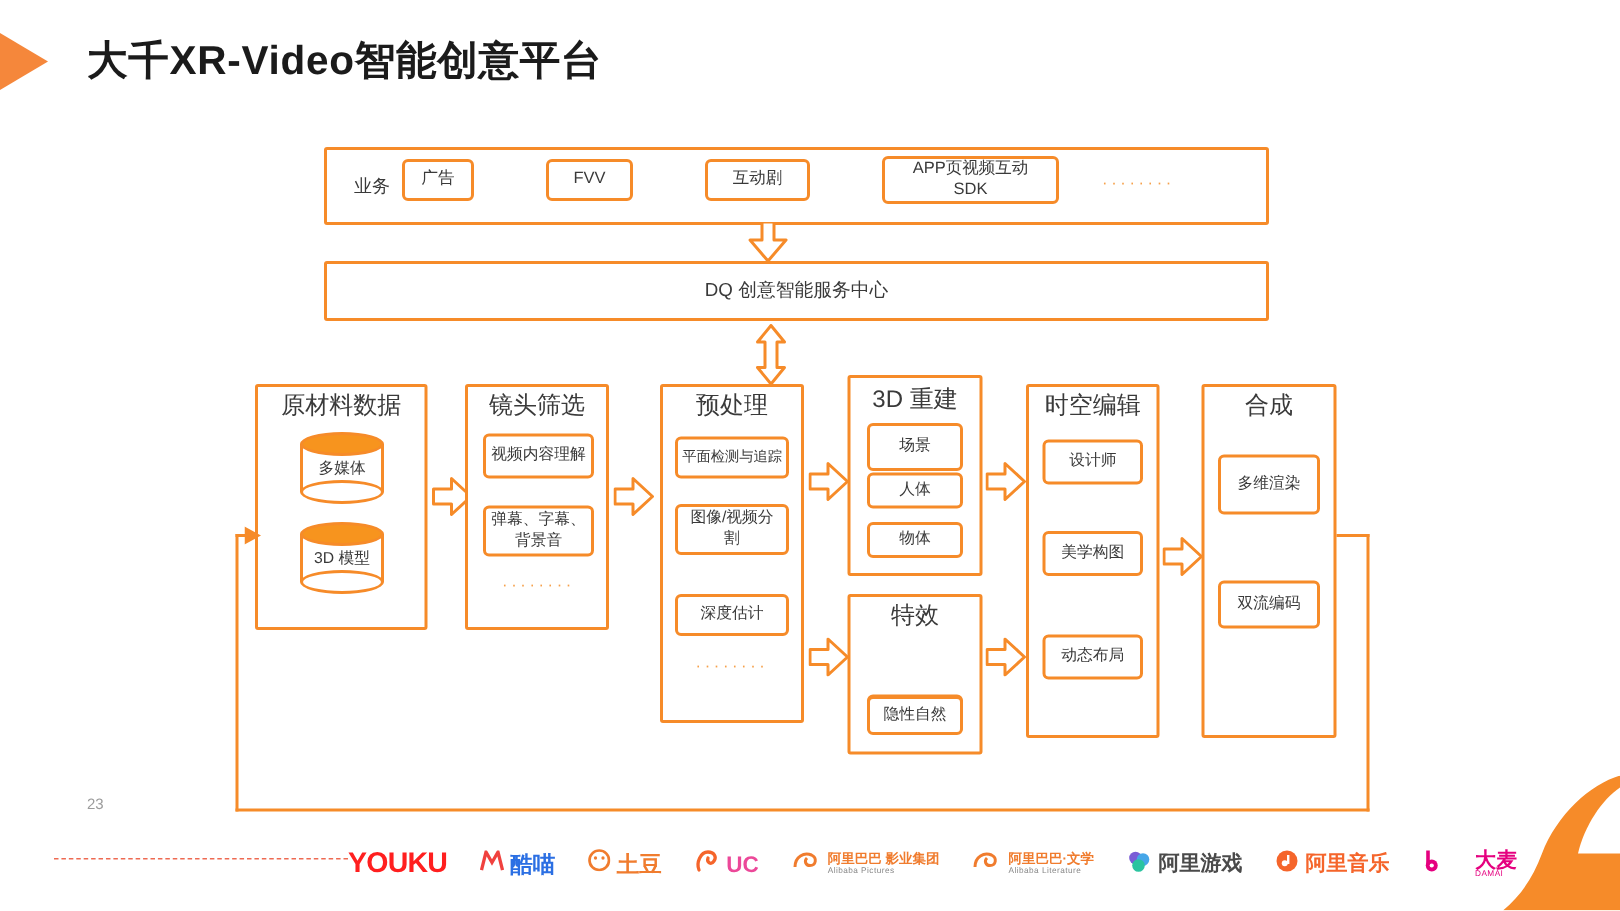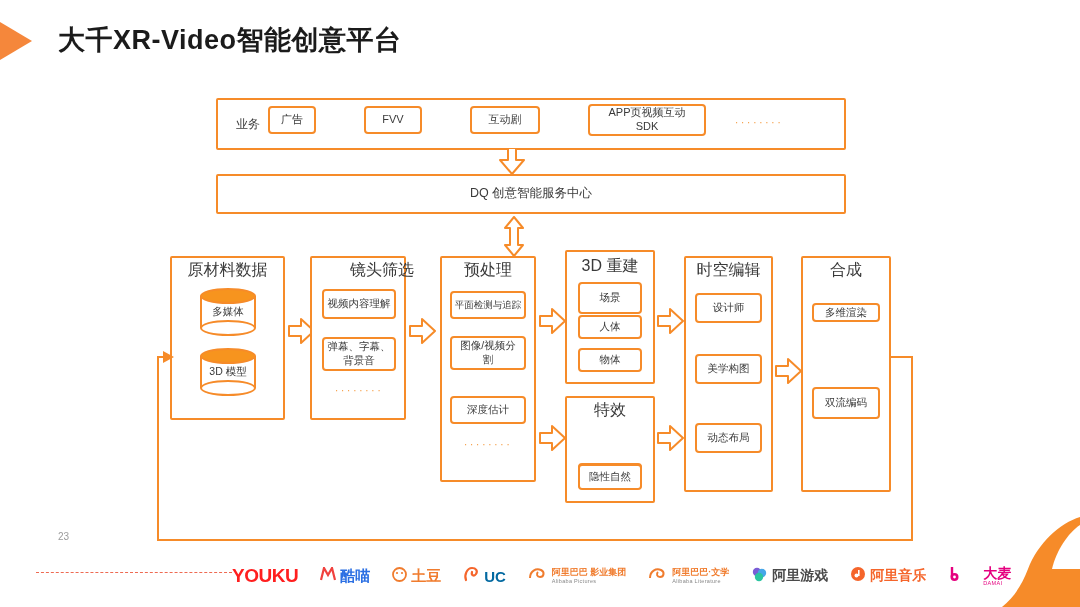--- a/index.html
+++ b/index.html
@@ -120,21 +120,21 @@
     <div class="bot"></div>
     <div class="top"></div>
     <div class="lbl">3D 模型</div>
   </div>
 
   <svg class="barrow" style="left:288px;top:318px;" width="28" height="26">
     <path d="M1 8 L13 8 L13 1 L26 13 L13 25 L13 18 L1 18 Z" fill="#fff" stroke="#F68B29" stroke-width="2" stroke-linejoin="round"></path>
   </svg>
 
   <div class="obox" style="left:310px;top:256px;width:96px;height:164px;"></div>
-  <div class="col-title" style="left:310px;top:260px;width:96px;height:20px;margin-left:24px;">镜头筛选</div>
+  <div class="col-title" style="left:310px;top:260px;width:96px;height:20px;">镜头筛选</div>
   <div class="node" style="left:322px;top:289px;width:74px;height:30px;">视频内容理解</div>
   <div class="node" style="left:322px;top:337px;width:74px;height:34px;white-space:pre-line;">弹幕、字幕、
 背景音</div>
   <div class="dots" style="left:322px;top:382px;width:74px;height:16px;">········</div>
 
   <svg class="barrow" style="left:409px;top:318px;" width="28" height="26">
     <path d="M1 8 L13 8 L13 1 L26 13 L13 25 L13 18 L1 18 Z" fill="#fff" stroke="#F68B29" stroke-width="2" stroke-linejoin="round"></path>
   </svg>
 
   <div class="obox" style="left:440px;top:256px;width:96px;height:226px;"></div>
@@ -176,21 +176,21 @@
   <div class="node" style="left:695px;top:293px;width:67px;height:30px;">设计师</div>
   <div class="node" style="left:695px;top:354px;width:67px;height:30px;">美学构图</div>
   <div class="node" style="left:695px;top:423px;width:67px;height:30px;">动态布局</div>
 
   <svg class="barrow" style="left:775px;top:358px;" width="28" height="26">
     <path d="M1 8 L13 8 L13 1 L26 13 L13 25 L13 18 L1 18 Z" fill="#fff" stroke="#F68B29" stroke-width="2" stroke-linejoin="round"></path>
   </svg>
 
   <div class="obox" style="left:801px;top:256px;width:90px;height:236px;"></div>
   <div class="col-title" style="left:801px;top:260px;width:90px;height:20px;">合成</div>
-  <div class="node" style="left:812px;top:303px;width:68px;height:19px;">多维渲染</div>
+  <div class="node" style="left:812px;top:303px;width:68px;height:40px;">多维渲染</div>
   <div class="node" style="left:812px;top:387px;width:68px;height:32px;">双流编码</div>
 
   <div class="loop" style="left:891px;top:356px;width:22px;height:2px;"></div>
   <div class="loop" style="left:911px;top:356px;width:2px;height:185px;"></div>
   <div class="loop" style="left:157px;top:539px;width:756px;height:2px;"></div>
   <div class="loop" style="left:157px;top:356px;width:2px;height:185px;"></div>
   <div class="loop" style="left:157px;top:356px;width:13px;height:2px;"></div>
   <svg style="position:absolute;left:163px;top:350px;" width="12" height="14">
     <path d="M0 1 L11 7 L0 13 Z" fill="#F68B29"></path>
   </svg>
@@ -223,21 +223,21 @@
       </span>
       <span class="txt" style="color:#F07C2E;font-size:15px;">土豆</span>
     </div>
 
     <div class="logo">
       <span class="mark">
         <svg width="17" height="16" viewBox="0 0 17 16">
             <path d="M3 14 C1 9 4 2 9 2 C13 2 15 5 13 8 C11 11 8 9 9 6" fill="none" stroke="#F5652B" stroke-width="2.2" stroke-linecap="round"></path>
           </svg>
       </span>
-      <span class="txt" style="color:#0369a1;font-size:15px;">UC</span>
+      <span class="txt" style="color:#ec4899;font-size:15px;">UC</span>
     </div>
 
     <div class="logo">
       <span class="mark">
         <svg width="20" height="16" viewBox="0 0 20 16">
             <path d="M2 12 C2 5 8 2 13 4 C17 6 16 11 12 11 C9 11 8 8 10 6" fill="none" stroke="#F07C2E" stroke-width="2"></path>
           </svg>
       </span>
       <span style="display:inline-block;">
         <span class="txt" style="color:#F07C2E;font-size:9px;display:block;line-height:1.1;">阿里巴巴 影业集团</span>

